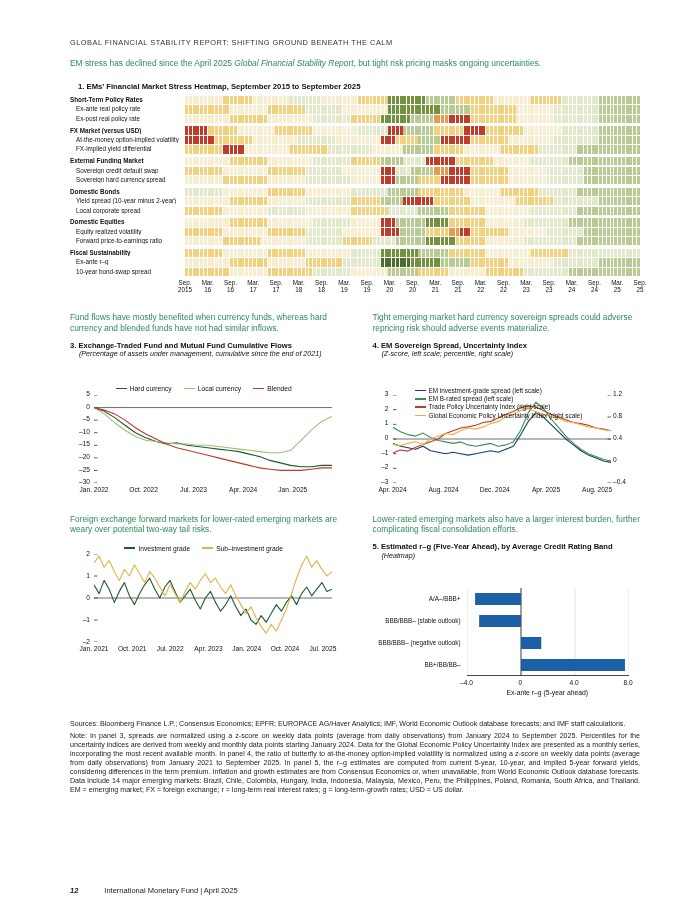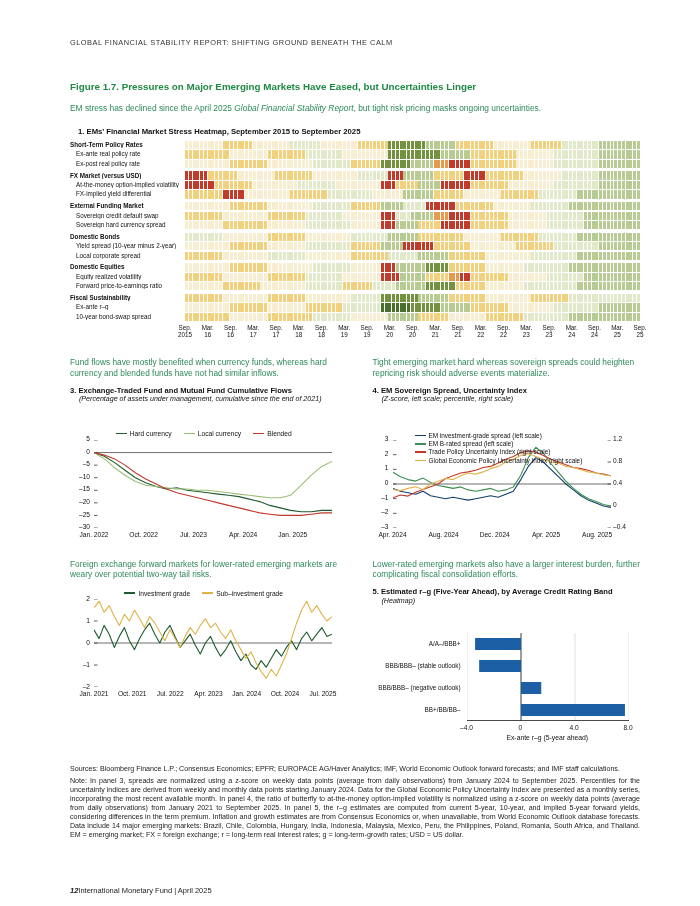--- a/index.html
+++ b/index.html
@@ -43,31 +43,30 @@
   #panel-spreads .plot-wrap{padding-left:20px;padding-right:30px;margin-top:12px;}
   #panel-rg .plot-wrap{padding-left:94px;padding-right:12px;margin-top:12px;margin-bottom:30px;}
   .plot{position:relative;height:88px;}
   .ytick{position:absolute;left:-22px;width:18px;text-align:right;font-size:6.6px;color:#111;line-height:1;}
   .ytick.r{left:auto;right:-28px;width:25px;text-align:left;}
   .xtick{position:absolute;top:91px;transform:translateX(-50%);font-size:6.6px;color:#111;white-space:nowrap;}
   .bar-cat{position:absolute;left:-92px;width:86px;text-align:right;font-size:6.3px;color:#111;line-height:1.05;}
   .xlabel{position:absolute;width:100%;left:0;top:101px;text-align:center;font-size:6.8px;color:#111;}
   .sources{margin:14px 0 0 0;font-size:7.1px;line-height:1.27;color:#222;}
   .note{margin:3px 0 0 0;font-size:7.1px;line-height:1.27;color:#222;text-align:justify;}
-  .footer{position:absolute;left:70px;bottom:11px;display:flex;align-items:baseline;font-size:7.5px;color:#222;}
+  .footer{position:absolute;left:70px;bottom:11px;display:flex;gap:26px;align-items:baseline;font-size:7.5px;color:#222;}
   .footer .pg{font-style:italic;font-weight:bold;}
 </style>
 </head>
 <body>
 
 <div class="page">
 
   <div class="running-head">GLOBAL FINANCIAL STABILITY REPORT: SHIFTING GROUND BENEATH THE CALM</div>
 
-  <div class="fig-title">Figure 1.7. Pressures on Major Emerging Markets Have Eased, but Uncertainties Linger</div>
 
   <p class="lead0"><span>EM stress has declined since the April 2025 </span><i>Global Financial Stability Report</i><span>, but tight risk pricing masks ongoing uncertainties.</span></p>
 
   <div class="p1-title">1. EMs’ Financial Market Stress Heatmap, September 2015 to September 2025</div>
 
   <div class="hm">
     <div id="hm-rows">
         <div class="hm-row gs">
           <div class="hm-label b">Short-Term Policy Rates</div>
           <div class="hm-cells">
@@ -2420,21 +2419,21 @@
         </div>
         <div class="hm-tick" style="left: 100%;">
           <div>Sep.</div>
           <div>25</div>
         </div>
       </div>
   </div>
 
   <div class="lead-row">
     <p>Fund flows have mostly benefited when currency funds, whereas hard currency and blended funds have not had similar inflows.</p>
-    <p>Tight emerging market hard whereas sovereign spreads could heighten repricing risk should adverse events materialize.</p>
+    <p>Tight emerging market hard currency sovereign spreads could adverse repricing risk should adverse events materialize.</p>
   </div>
 
   <div class="charts-row">
     <div class="panel" id="panel-flows">
       <div class="title-block">
         <div class="p-num-title">3. Exchange-Traded Fund and Mutual Fund Cumulative Flows</div>
         <div class="p-sub">(Percentage of assets under management, cumulative since the end of 2021)</div>
       </div>
       <div class="legend">
           <span class="lg-item">
@@ -2559,21 +2558,21 @@
               <line x1="0" y1="87.5" x2="162" y2="87.5" stroke="#333" stroke-width="0.9"></line>
               <rect x="8.100000000000001" y="5" width="45.9" height="12" fill="#1d5fa5"></rect>
               <rect x="12.15" y="27" width="41.85" height="12" fill="#1d5fa5"></rect>
               <rect x="54" y="49" width="20.25" height="12" fill="#1d5fa5"></rect>
               <rect x="54" y="71" width="103.94999999999999" height="12" fill="#1d5fa5"></rect>
             </svg><span class="bar-cat" style="top: 7.5px;">A/A–/BBB+</span><span class="bar-cat" style="top: 29.5px;">BBB/BBB– (stable outlook)</span><span class="bar-cat" style="top: 51.5px;">BBB/BBB– (negative outlook)</span><span class="bar-cat" style="top: 73.5px;">BB+/BB/BB–</span><span class="xtick" style="left: 0%;">–4.0</span><span class="xtick" style="left: 33.3333%;">0</span><span class="xtick" style="left: 66.6667%;">4.0</span><span class="xtick" style="left: 100%;">8.0</span><span class="xlabel">Ex-ante r–g (5-year ahead)</span></div>
       </div>
     </div>
   </div>
 
-  <p class="sources">Sources: Bloomberg Finance L.P.; Consensus Economics; EPFR; EUROPACE AG/Haver Analytics; IMF, World Economic Outlook forward forecasts; and IMF staff calculations.</p>
+  <p class="sources">Sources: Bloomberg Finance L.P.; Consensus Economics; EPFR; EUROPACE AG/Haver Analytics; IMF, World Economic Outlook database forecasts; and IMF staff calculations.</p>
   <p class="note">Note: In panel 3, spreads are normalized using a z-score on weekly data points (average from daily observations) from January 2024 to September 2025. Percentiles for the uncertainty indices are derived from weekly and monthly data points starting January 2024. Data for the Global Economic Policy Uncertainty Index are presented as a monthly series, incorporating the most recent available month. In panel 4, the ratio of butterfly to at-the-money option-implied volatility is normalized using a z-score on weekly data points (average from daily observations) from January 2021 to September 2025. In panel 5, the r–g estimates are computed from current 5-year, 10-year, and implied 5-year forward yields, considering differences in the term premium. Inflation and growth estimates are from Consensus Economics or, when unavailable, from World Economic Outlook database forecasts. Data include 14 major emerging markets: Brazil, Chile, Colombia, Hungary, India, Indonesia, Malaysia, Mexico, Peru, the Philippines, Poland, Romania, South Africa, and Thailand. EM = emerging market; FX = foreign exchange; r = long-term real interest rates; g = long-term-growth rates; USD = US dollar.</p>
 
   <div class="footer">
     <span class="pg">12</span>
     <span>International Monetary Fund | April 2025</span>
   </div>
 
 </div>
 
 </body></html>

